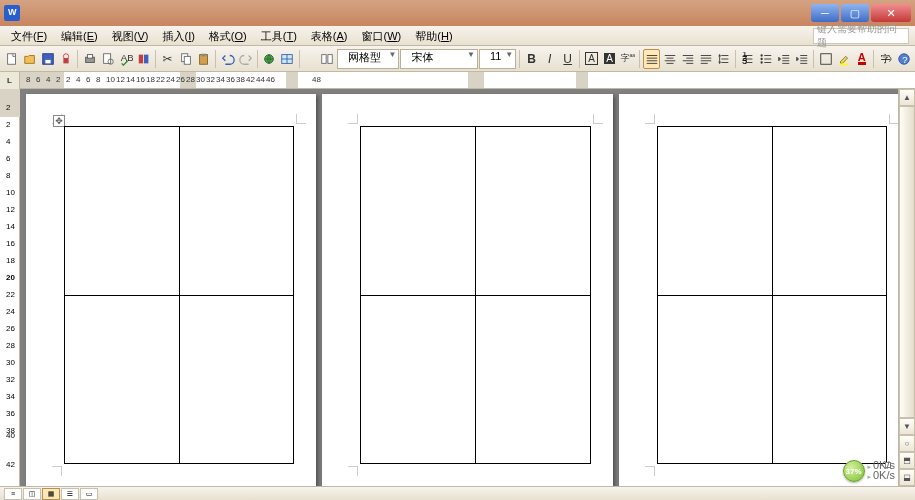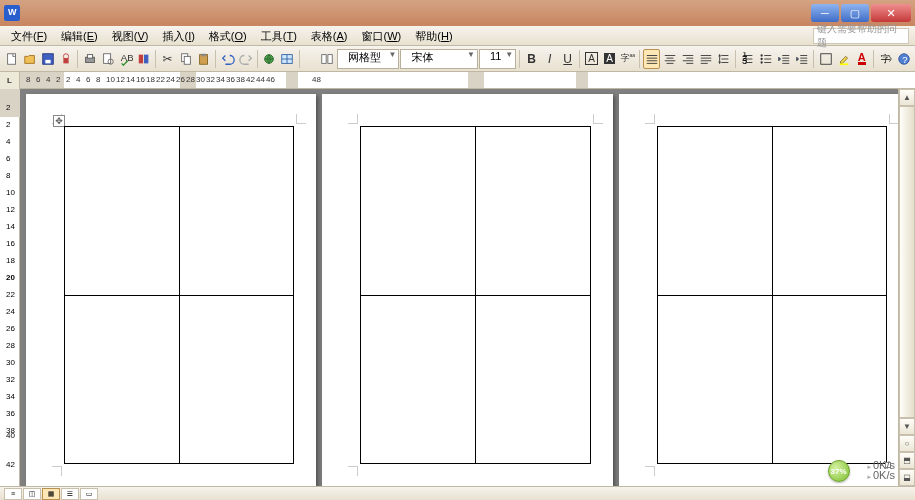--- a/index.html
+++ b/index.html
@@ -65,21 +65,21 @@
 .vscroll .track { flex:1; background:#eae6d8; position:relative;}
 .vscroll .thumb { position:absolute; top:0; left:0; right:0; height:100%; background: linear-gradient(90deg,#fefdf8,#e4decb); border:1px solid #c8c0ad;}
 
 
 .statusbar { position:absolute; bottom:0; left:0; right:0; height:14px; background: linear-gradient(#f7f3ed,#e8e1d0); border-top:1px solid #bfb8a5; display:flex; align-items:center; }
 .statusbar .view-btn { width:18px; height:12px; border:1px solid #c8c0ad; margin-right:1px; background:#fff; font-size:7px; display:flex; align-items:center; justify-content:center;}
 .statusbar .view-btn.active { background:#ffe8b5; border-color:#b89050;}
 .statusbar .spacer { flex:1; }
 
 
-.float-status { position:absolute; right:20px; bottom:18px; display:flex; align-items:center; gap:18px; font-size:8px; color:#666;}
+.float-status { position:absolute; right:20px; bottom:18px; display:flex; align-items:center; gap:3px; font-size:8px; color:#666;}
 .float-status .disc { width:22px; height:22px; border-radius:50%; background: radial-gradient(circle at 35% 35%, #d4f0a0, #7dc030); border:1px solid #6aa028; display:flex; align-items:center; justify-content:center; color:#fff; font-size:8px; font-weight:bold; box-shadow:0 1px 2px rgba(0,0,0,.3);}
 .float-status .rates { display:flex; flex-direction:column; line-height:9px;}
 .float-status .rates span::before { content:"▸ "; color:#aaa; font-size:7px;}
 </style>
 </head>
 <body>
 
 <div class="titlebar">
   <div class="app-icon"></div>
   <div class="spacer"></div>

